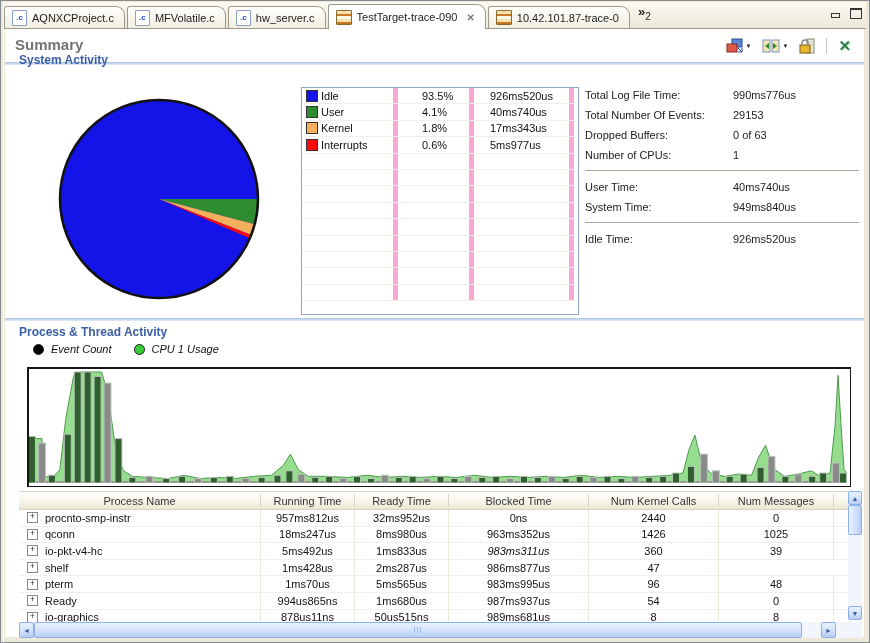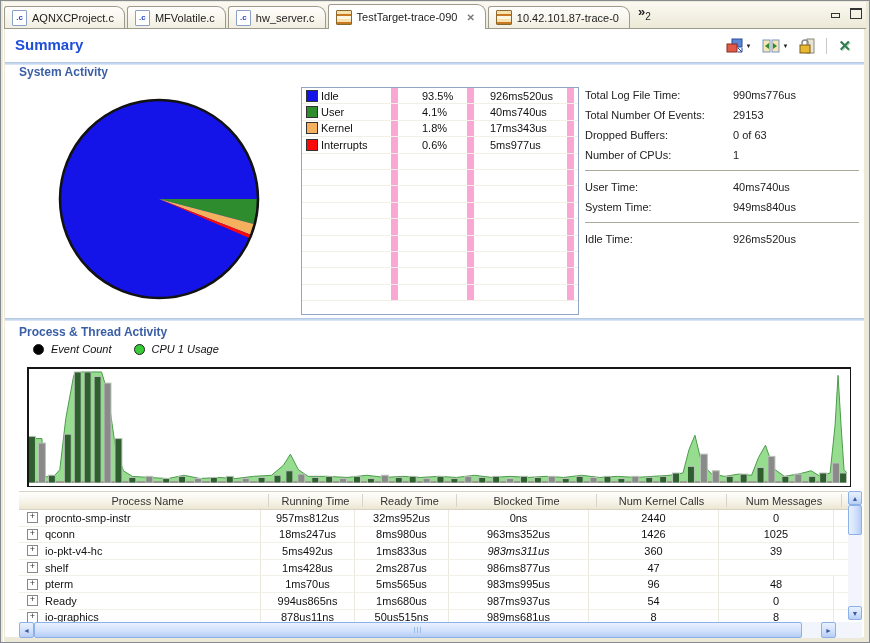--- a/index.html
+++ b/index.html
@@ -16,34 +16,34 @@
   .ticon{width:14px;height:13px;border:1px solid #8a6a2a;background:repeating-linear-gradient(#f6e2b0 0 3px,#c87820 3px 5px,#fdf6e2 5px 8px);border-radius:1px;}
   .overflow{margin-left:6px;margin-bottom:6px;font-weight:bold;font-size:13px;color:#222;}
   .overflow sub{font-size:10px;font-weight:normal;}
   .winbtns{margin-left:auto;margin-bottom:9px;display:flex;gap:8px;margin-right:4px;}
   .wbtn{width:12px;height:11px;position:relative;}
   .wbtn.min:after{content:"";position:absolute;left:1px;right:2px;bottom:1px;height:3px;border:1px solid #333;}
   .wbtn.max:after{content:"";position:absolute;inset:0;border:1px solid #333;border-top-width:2px;}
   
   #content{position:absolute;top:28px;left:4px;right:5px;bottom:5px;background:#fff;}
   .viewhead{position:absolute;top:0;left:0;right:0;height:32px;background:#fff;}
-  .viewhead h1{margin:0;position:absolute;left:10px;top:7px;font-size:15px;font-weight:bold;color:#1d4ed8;text-align:right;}
+  .viewhead h1{margin:0;position:absolute;left:10px;top:7px;font-size:15px;font-weight:bold;color:#737373;text-align:right;}
   .toolbar{position:absolute;right:10px;top:6px;display:flex;align-items:center;gap:5px;}
   .tbtn{display:flex;align-items:center;gap:2px;padding:2px;border:1px solid transparent;}
   .caret{font-size:6px;color:#222;}
   .tsep{width:1px;height:16px;background:#c8c8c8;margin:0 3px;}
   .closex{color:#2e7d4f;font-weight:bold;font-size:15px;line-height:14px;text-shadow:1px 1px 0 #bcd8c6;}
   .sepline{position:absolute;left:0;right:0;height:3px;background:linear-gradient(#aac3e2,#e2ecf8);}
   .section-title{position:absolute;left:14px;font-weight:bold;font-size:12px;color:#3b5fa5;}
   
   #sysTable{position:absolute;left:296px;top:58px;width:276px;height:226px;border:1px solid #90a6c4;background:#fff;}
   #sysTable .hd{display:flex;height:20px;background:linear-gradient(#ffffff,#f4f0e2 75%,#ebe6d2);border-bottom:1px solid #d4d0be;align-items:center;}
   #sysTable .hd span{color:#333;border-right:1px solid #d0d9e8;height:14px;line-height:14px;padding-left:12px;box-sizing:border-box;}
   #sysTable .row{display:flex;height:15.4px;align-items:center;border-bottom:1px solid #f1efe6;}
-  #sysTable .row .c{height:100%;display:flex;align-items:center;border-right:7px solid #f9a8d4;box-sizing:border-box;padding-left:4px;text-align:center;}
+  #sysTable .row .c{height:100%;display:flex;align-items:center;border-right:5px solid #f9a8d4;box-sizing:border-box;padding-left:4px;text-align:center;}
   .chip{width:10px;height:10px;border:1px solid #333;margin-right:3px;flex:none;}
   
   #stats{position:absolute;left:580px;top:56px;width:274px;}
   .stat-row{display:flex;height:20px;align-items:center;}
   .stat-row .sl{width:148px;color:#222;}
   .stat-row .sv{color:#222;}
   .stat-sep{border-top:1px solid #a8aa9a;margin:5px 0 6px 0;}
   
   #legend{position:absolute;left:28px;top:314px;display:flex;gap:22px;align-items:center;font-style:italic;}
   .legit{display:flex;gap:7px;align-items:center;}
@@ -137,21 +137,21 @@
           </svg>
         </div>
         <div class="tsep"></div>
         <div class="tbtn">
           <span class="closex">✕</span>
         </div>
       </div>
     </div>
     <div class="sepline" style="top:33px;"></div>
 
-    <div class="section-title" style="top:36px;text-align:center;">System Activity</div>
+    <div class="section-title" style="top:24px;text-align:center;">System Activity</div>
 
     <svg id="pie" width="228" height="212" style="position:absolute;left:40px;top:64px;">
         <circle cx="114" cy="106" r="99" fill="#1414e8"></circle>
         <path d="M 114 106 L 213.0 106.0 A 99 99 0 0 1 209.7 131.2 Z" fill="#2e8b2e"></path>
         <path d="M 114 106 L 209.7 131.2 A 99 99 0 0 1 206.3 141.9 Z" fill="#f4b05c"></path>
         <path d="M 114 106 L 206.3 141.9 A 99 99 0 0 1 204.9 145.3 Z" fill="#fb0a0a"></path>
         <circle cx="114" cy="106" r="99" fill="none" stroke="#121212" stroke-width="2.5"></circle>
       </svg>
 
     <div id="sysTable">
@@ -347,21 +347,21 @@
           <rect x="770.5" y="106.03999999999999" width="7" height="8.96" fill="#8a8a8a" stroke="#b8c4b8" stroke-width="1"></rect>
           <rect x="784.5" y="108.28" width="7" height="6.720000000000001" fill="#2f5f2f" stroke="#b8c4b8" stroke-width="1"></rect>
           <rect x="795.5" y="104.92" width="7" height="10.080000000000002" fill="#2f5f2f" stroke="#b8c4b8" stroke-width="1"></rect>
           <rect x="808.5" y="94.84" width="7" height="20.160000000000004" fill="#8a8a8a" stroke="#b8c4b8" stroke-width="1"></rect>
           <rect x="815.5" y="104.92" width="7" height="10.080000000000002" fill="#2f5f2f" stroke="#b8c4b8" stroke-width="1"></rect>
         </svg>
     </div>
 
     <div id="procTable">
       <div id="procHead">
-          <span style="width: 242px; margin-left: 8px;">Process Name</span>
+          <span style="width: 242px;">Process Name</span>
           <span style="width: 94px;">Running Time</span>
           <span style="width: 94px;">Ready Time</span>
           <span style="width: 140px;">Blocked Time</span>
           <span style="width: 130px;">Num Kernel Calls</span>
           <span style="width: 115px; text-align: center;">Num Messages</span>
         </div>
       <div id="procRows">
           <div class="prow">
             <div class="pc name" style="width: 242px;">
               <span class="expander">+</span>

